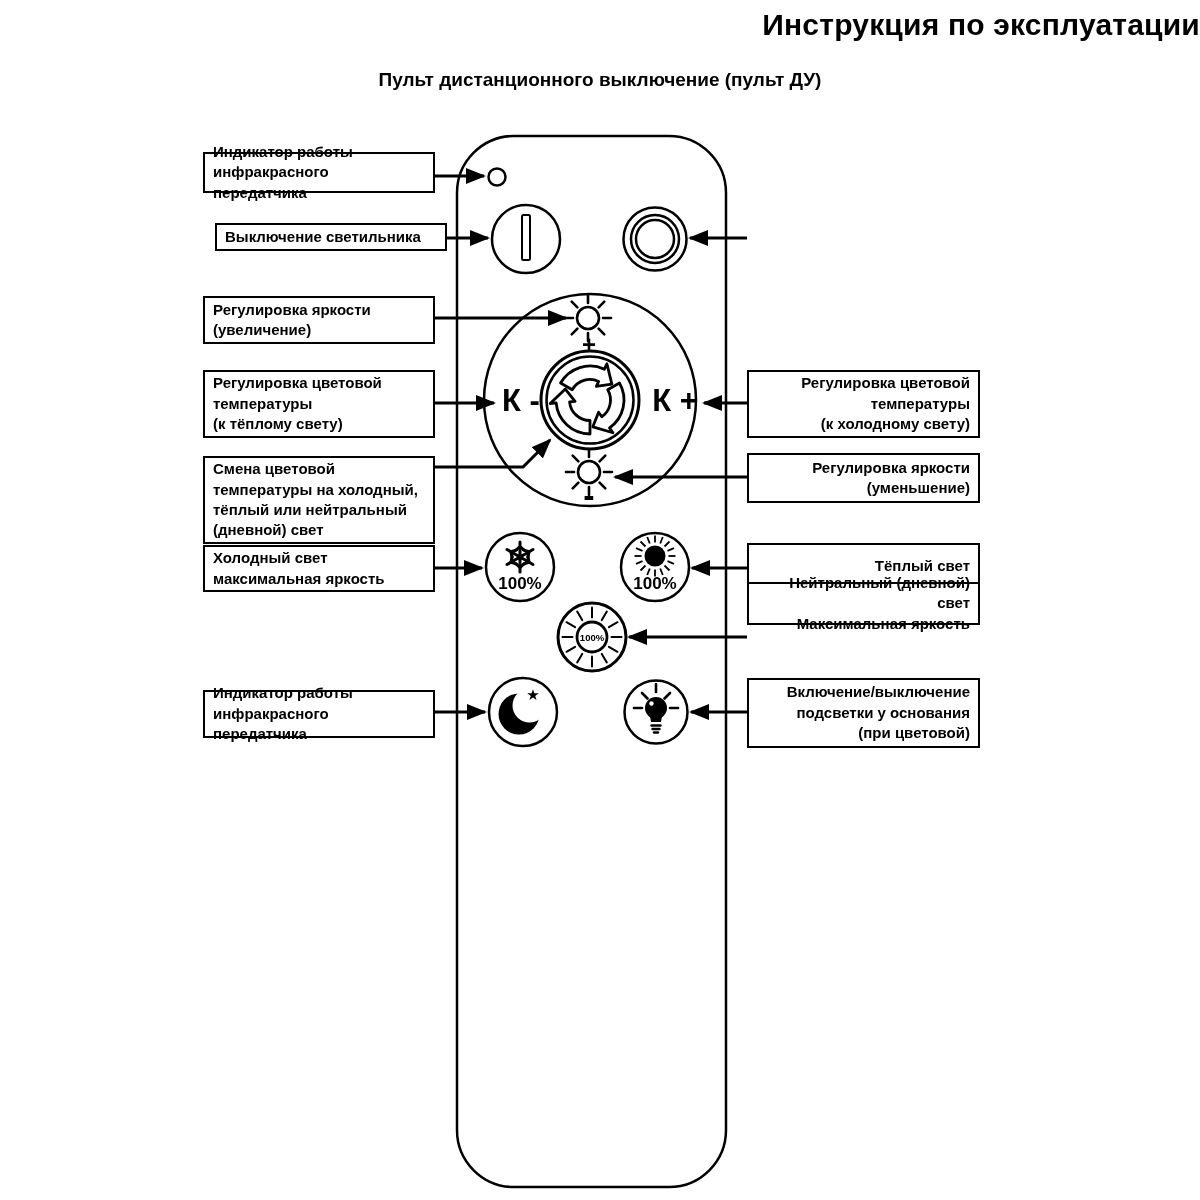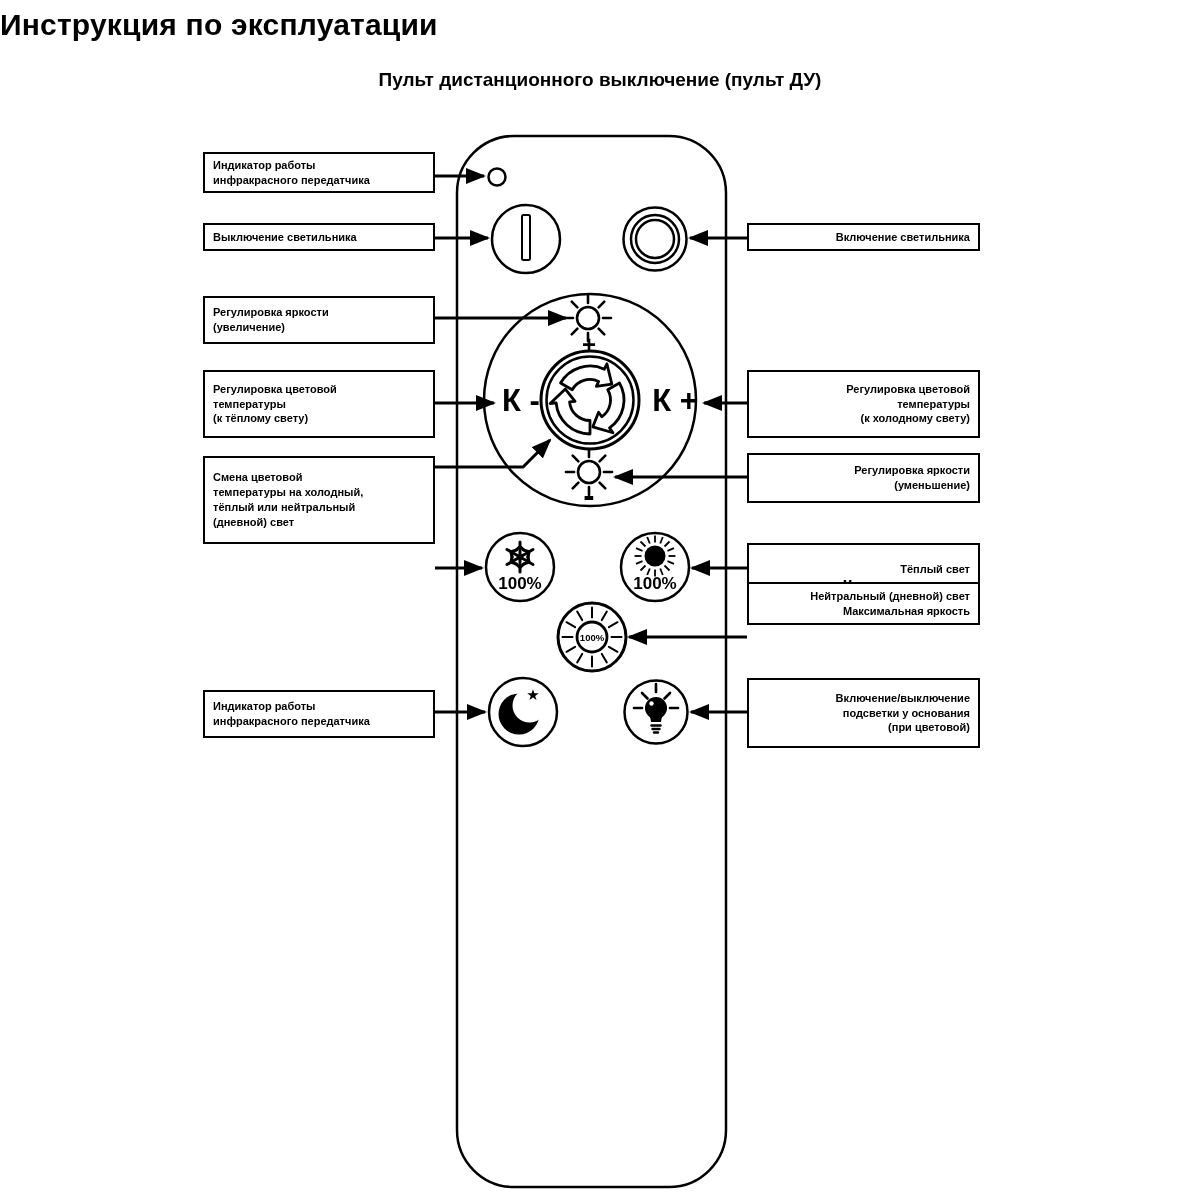--- a/index.html
+++ b/index.html
@@ -1,37 +1,37 @@
 <!DOCTYPE html>
 <html><head>
 <meta charset="utf-8">
 <style>
   html,body{margin:0;padding:0;background:#fff;}
   .canvas{
     position:relative;width:1200px;height:1200px;background:#fff;overflow:hidden;
     font-family:"Liberation Sans","DejaVu Sans",sans-serif;color:#000;
   }
   .title{
-    position:absolute;top:8px;left:0;width:100%;text-align:left;
+    position:absolute;top:8px;left:0;width:100%;text-align:right;
     font-size:30px;font-weight:bold;letter-spacing:.2px;
   }
   .subtitle{
     position:absolute;top:69px;left:0;width:100%;text-align:center;
     font-size:19px;font-weight:bold;
   }
   svg.diagram{position:absolute;left:0;top:0;width:1200px;height:1200px;}
   .lb{
     position:absolute;box-sizing:border-box;border:2px solid #000;background:#fff;
-    font-size:11px;font-weight:bold;line-height:1.36;white-space:pre-line;
+    font-size:15px;font-weight:bold;line-height:1.36;white-space:pre-line;
     display:flex;align-items:center;padding:2px 8px;
   }
   .lb.left{left:203px;width:232px;justify-content:flex-start;text-align:left;}
   .lb.right{left:747px;width:233px;justify-content:flex-end;text-align:right;}
   .l1{top:152px;height:41px;}
-  .l2{top:223px;height:28px;}
+  .l2{top:223px;height:28px;margin-left:12px;}
   .l3{top:296px;height:48px;}
   .l4{top:370px;height:68px;}
   .l5{top:448px;height:88px;margin-top:8px;}
   .l6{top:545px;height:47px;}
   .l7{top:690px;height:48px;}
   .r1{top:223px;height:28px;}
   .r2{top:370px;height:68px;}
   .r3{top:453px;height:50px;}
   .r4{top:543px;height:67px;}
   .r5{top:582px;height:43px;}
@@ -226,24 +226,25 @@
   <div class="lb left l2">Выключение светильника</div>
   <div class="lb left l3">Регулировка яркости
 (увеличение)</div>
   <div class="lb left l4">Регулировка цветовой
 температуры
 (к тёплому свету)</div>
   <div class="lb left l5">Смена цветовой
 температуры на холодный,
 тёплый или нейтральный
 (дневной) свет</div>
+  <div class="lb left l6">Холодный свет
+максимальная яркость</div>
   <div class="lb left l7">Индикатор работы
 инфракрасного передатчика</div>
 
-  <div class="lb right r1">Включение светильника</div>
   <div class="lb right r2">Регулировка цветовой
 температуры
 (к холодному свету)</div>
   <div class="lb right r3">Регулировка яркости
 (уменьшение)</div>
   <div class="lb right r4">Тёплый свет
 Максимальная яркость</div>
   <div class="lb right r5">Нейтральный (дневной) свет
 Максимальная яркость</div>
   <div class="lb right r6">Включение/выключение

